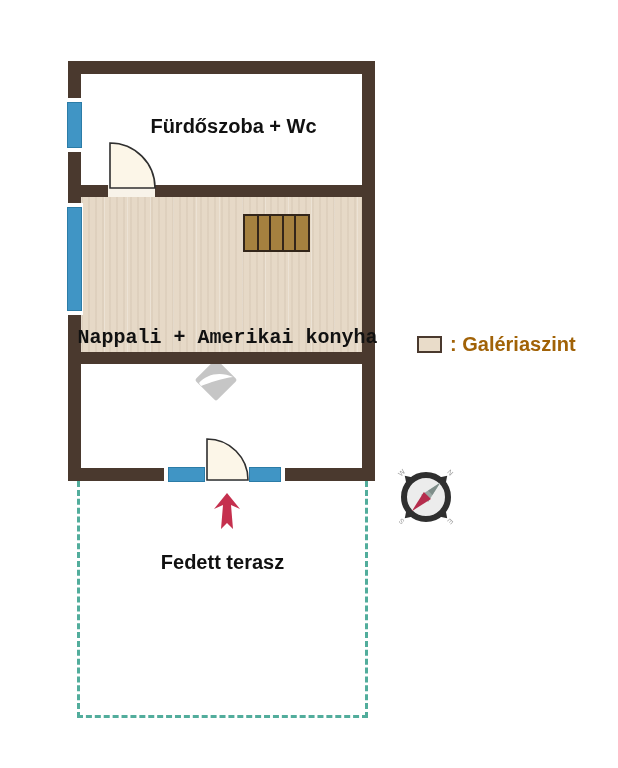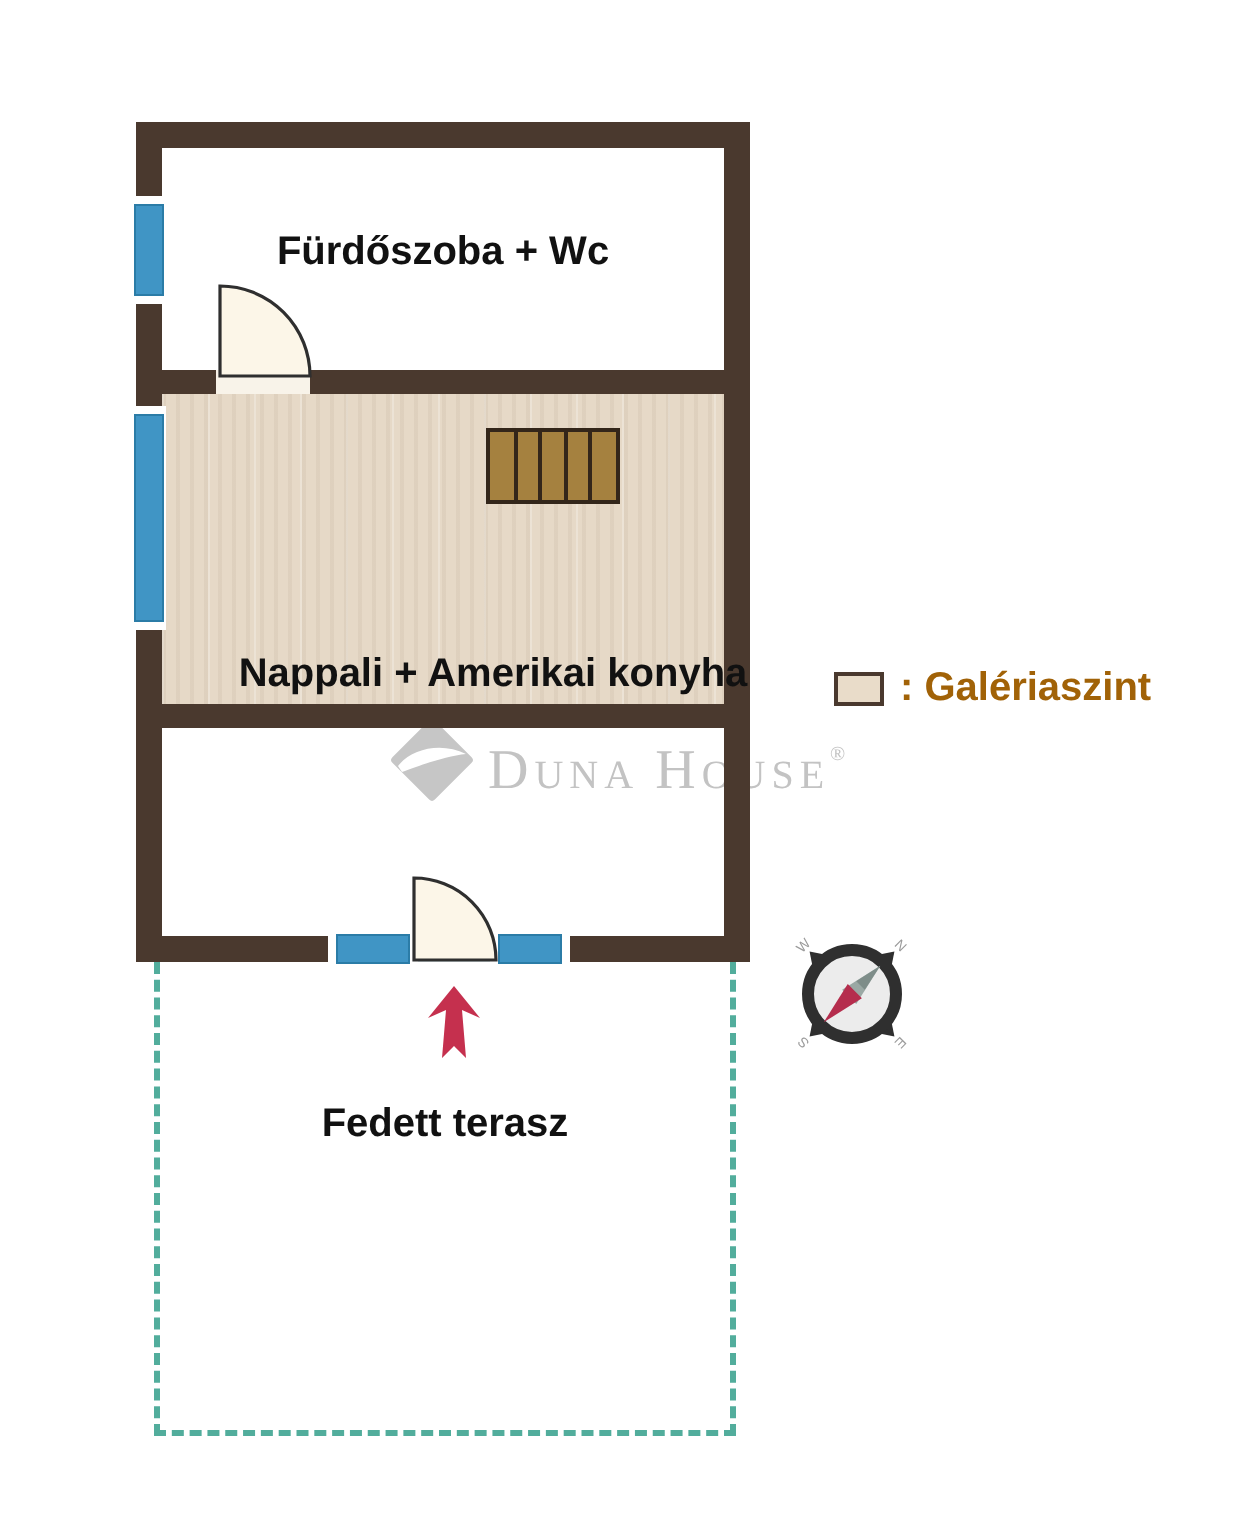--- a/index.html
+++ b/index.html
@@ -47,22 +47,22 @@
     background-size:2px 100%;background-repeat:no-repeat;
     background-position:19% 0,39.5% 0,60.5% 0,81% 0;}
 
   
   .terrace{left:77px;top:481px;width:291px;height:237px;z-index:4;box-sizing:border-box;
     border:3px dashed #52ad9c;border-top:none;background:#ffffff;}
 
   
   .room-label{z-index:45;font-weight:bold;font-size:20px;color:#111111;text-align:center;
     letter-spacing:0px;white-space:nowrap;}
-  .lbl-bath{left:81px;top:115px;width:281px;}
-  .lbl-living{left:89px;top:326px;width:315px;}
+  .lbl-bath{left:81px;top:115px;width:281px;padding-left:12px;}
+  .lbl-living{left:70px;top:326px;width:315px;font-family:Liberation Mono, monospace;}
   .lbl-terrace{left:77px;top:551px;width:291px;}
 
   
   .legend-swatch{left:417px;top:336px;width:25px;height:17px;z-index:45;box-sizing:border-box;
     background:#e9dcc9;border:2px solid #4a392e;}
   .legend-text{left:450px;top:333px;z-index:45;font-weight:bold;font-size:20px;color:#a16207;white-space:nowrap;}
 
   
   .watermark{left:190px;top:352px;width:250px;height:56px;z-index:20;color:#c3c3c3;}
   .wm-text{position:absolute;left:54px;top:11px;font-family:"Liberation Serif", serif;
@@ -82,23 +82,20 @@
 <div class="abs floor floor-living"></div>
 <div class="abs floor floor-lower"></div>
 
 <div class="abs terrace"></div>
 
 <div class="abs watermark">
   <svg class="abs" style="left:0;top:2px" width="52" height="52" viewBox="0 0 52 52">
     <rect x="11" y="11" width="30" height="30" rx="2" transform="rotate(45 26 26)" fill="#c6c6c6"></rect>
     <path d="M9,29 C16,20 31,17 43,23 C33,24 19,29 11,32 Z" fill="#ffffff"></path>
   </svg>
-  <div class="wm-text">
-    <span class="wm-big">D</span><span class="wm-small">UNA</span><span class="wm-gap"></span><span class="wm-big">H</span><span class="wm-small">OUSE</span><span class="wm-reg">®</span>
-  </div>
 </div>
 
 <div class="abs wall wall-top"></div>
 <div class="abs wall wall-left"></div>
 <div class="abs wall wall-right"></div>
 <div class="abs wall wall-bottom"></div>
 <div class="abs wall wall-div1"></div>
 <div class="abs wall wall-div2"></div>
 
 <div class="abs gap gap-bath"></div>

